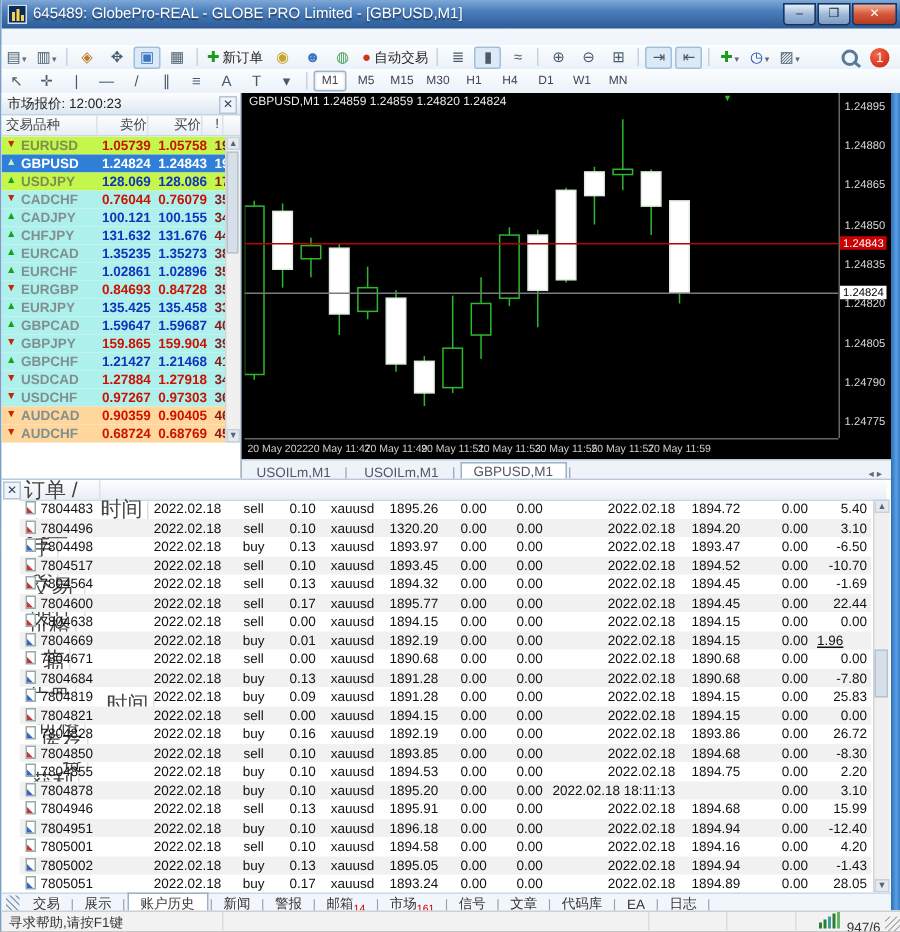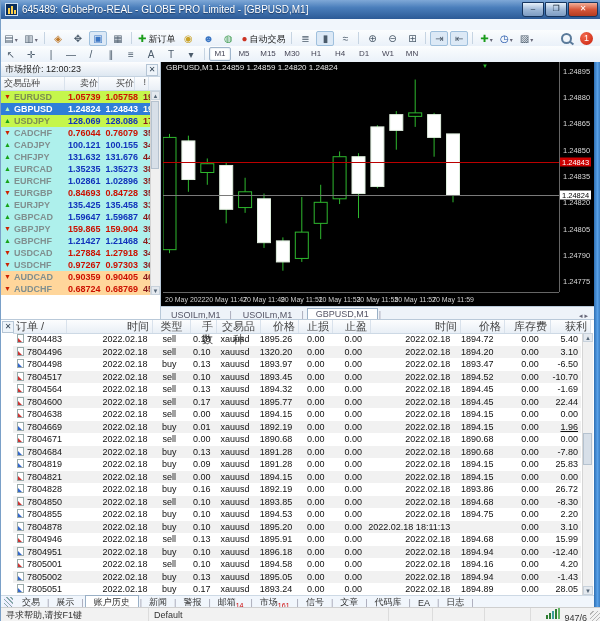--- a/index.html
+++ b/index.html
@@ -89,22 +89,22 @@
   .chart-tabs{position:absolute;left:0;top:244px;width:433px;height:13px;background:#eef3f9;
     border-top:1px solid #b9c9d9;display:flex;align-items:flex-end;font-size:9px;color:#556;}
   .chart-tabs .tabbox{margin-left:2px;padding:0 8px;}
   .ct-arrows{margin-left:auto;margin-right:6px;font-size:7px;color:#667;}
   .right-strip{position:absolute;left:593px;top:62px;width:7px;height:545px;
     background:linear-gradient(90deg,#2f6fb2,#57a0e8 50%,#2f6fb2);}
   
   .terminal{position:absolute;left:0;top:319px;width:593px;height:288px;background:#fff;border-top:1px solid #b9c9d9;box-sizing:border-box;}
   .term-x{position:absolute;left:1px;top:1px;width:10px;height:10px;font-size:8px;line-height:9px;text-align:center;
     color:#345;border:1px solid #b5c5d5;background:#eef4fa;z-index:4;}
-  .t-head{position:absolute;left:12px;top:0;height:13px;display:flex;font-size:11px;color:#444;
-    background:linear-gradient(#fcfdfe,#e9eff6);border-bottom:1px solid #cdd9e5;width:578px;}
+  .t-head{position:absolute;left:12px;top:0;height:13px;display:flex;font-size:14px;color:#444;
+    background:linear-gradient(#fcfdfe,#e9eff6);border-bottom:1px solid #cdd9e5;width:578px;flex-direction:column;}
   .t-head span{border-right:1px solid #d9e2ec;box-sizing:border-box;line-height:13px;}
   .t-rows{position:absolute;left:12px;top:13px;width:568px;height:262px;overflow:hidden;}
   .t-row{height:12.5px;display:flex;font-size:9px;color:#111;line-height:12.5px;}
   .t-row:nth-child(even){background:#f1f1f1;}
   .t-row span{box-sizing:border-box;}
   .doc{display:inline-block;width:7px;height:9px;border:1px solid #9aa;background:#fff;position:relative;margin:1px 3px 0 1px;vertical-align:top;}
   .doc::after{content:"";position:absolute;left:0;bottom:0;border-style:solid;border-width:4px 0 0 4px;border-color:transparent;}
   .doc.sell::after{border-left-color:#c33;}
   .doc.buy::after{border-left-color:#36c;}
   .t-sb{position:absolute;right:1px;top:13px;width:10px;height:262px;background:#f0f0f0;border-left:1px solid #d5d5d5;}
@@ -583,21 +583,21 @@
           <span style="width: 86px; text-align: right; padding: 0px 3px; overflow: hidden;">2022.02.18 17:44:01</span>
           <span style="width: 38px; text-align: center; padding: 0px 3px; overflow: hidden;">buy</span>
           <span style="width: 26px; text-align: right; padding: 0px 3px; overflow: hidden;">0.01</span>
           <span style="width: 44px; text-align: center; padding: 0px 3px; overflow: hidden;">xauusd</span>
           <span style="width: 38px; text-align: right; padding: 0px 3px; overflow: hidden;">1892.19</span>
           <span style="width: 34px; text-align: right; padding: 0px 3px; overflow: hidden;">0.00</span>
           <span style="width: 38px; text-align: right; padding: 0px 3px; overflow: hidden;">0.00</span>
           <span style="width: 90px; text-align: right; padding: 0px 3px; overflow: hidden;">2022.02.18 18:03:54</span>
           <span style="width: 44px; text-align: right; padding: 0px 3px; overflow: hidden;">1894.15</span>
           <span style="width: 46px; text-align: right; padding: 0px 3px; overflow: hidden;">0.00</span>
-          <span style="width: 40px; text-align: right; padding: 0px 3px; overflow: hidden; text-decoration: underline;">1.96</span>
+          <span style="width: 40px; padding: 0px 3px; overflow: hidden; text-decoration: underline;">1.96</span>
         </div>
         <div class="t-row">
           <span style="width: 54px; text-align: left; padding: 0px 3px; overflow: hidden;"><span class="doc sell"></span>7804671</span>
           <span style="width: 86px; text-align: right; padding: 0px 3px; overflow: hidden;">2022.02.18 17:44:19</span>
           <span style="width: 38px; text-align: center; padding: 0px 3px; overflow: hidden;">sell</span>
           <span style="width: 26px; text-align: right; padding: 0px 3px; overflow: hidden;">0.00</span>
           <span style="width: 44px; text-align: center; padding: 0px 3px; overflow: hidden;">xauusd</span>
           <span style="width: 38px; text-align: right; padding: 0px 3px; overflow: hidden;">1890.68</span>
           <span style="width: 34px; text-align: right; padding: 0px 3px; overflow: hidden;">0.00</span>
           <span style="width: 38px; text-align: right; padding: 0px 3px; overflow: hidden;">0.00</span>
@@ -804,21 +804,20 @@
         <span class="tab-sep">|</span>
         <span class="ttab">EA</span>
         <span class="tab-sep">|</span>
         <span class="ttab">日志</span>
         <span class="tab-sep">|</span>
       </div>
   </div>
 
   <div class="statusbar">
     <span class="scell" style="left:0;width:148px;">寻求帮助,请按F1键</span>
-    <span class="scell" style="left:148px;width:240px;">Default</span>
     <span class="scell" style="left:388px;width:44px;"></span>
     <span class="scell" style="left:432px;width:52px;"></span>
     <span class="scell" style="left:484px;width:46px;"></span>
     <span class="scell" style="left:530px;width:70px;border-right:none;text-align:right;padding-right:14px;">
       <span class="bars"><i style="height:4px;"></i><i style="height:6px;"></i><i style="height:8px;background:#3d9e9a;"></i><i style="height:10px;"></i><i style="height:11px;background:#64b566;"></i></span><span>947/6 kb</span>
     </span>
     <span class="grip"></span>
   </div>
 </div>
 

